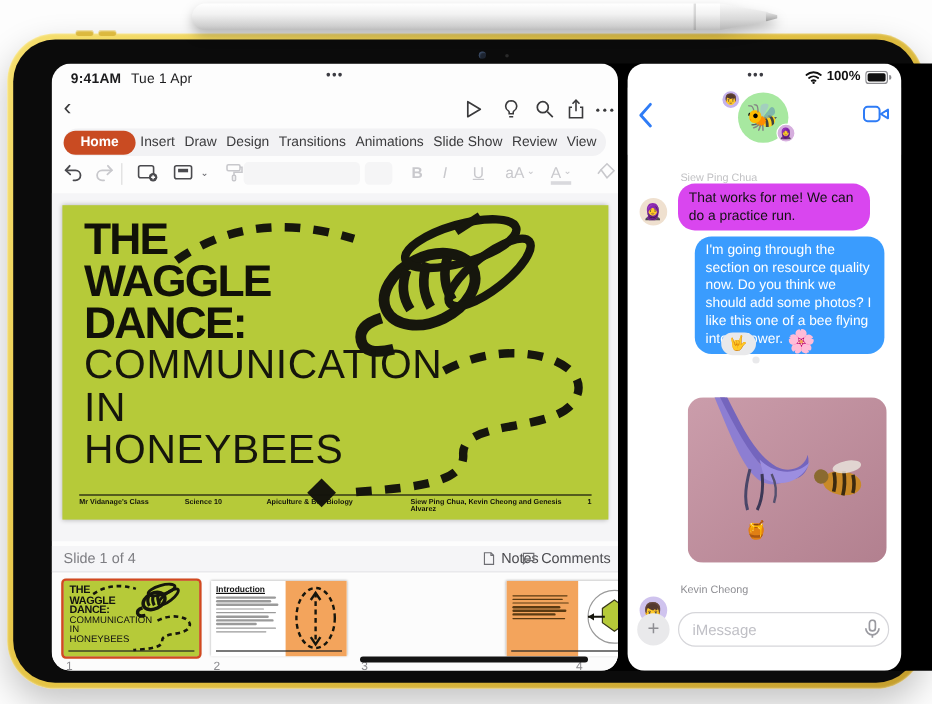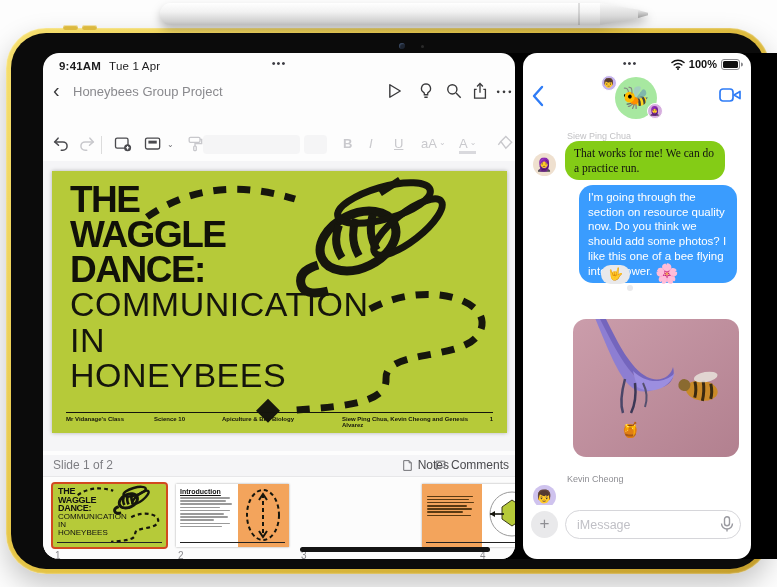--- a/index.html
+++ b/index.html
@@ -100,24 +100,24 @@
   .av-main { position:absolute; left:6px; top:2px; width:42px; height:42px; border-radius:50%; background:#a7e8a0;
     display:flex; align-items:center; justify-content:center; font-size:22px; }
   .av-mini { position:absolute; width:16px; height:16px; border-radius:50%; background:#c4b2ec; border:1.5px solid #fff;
     display:flex; align-items:center; justify-content:center; font-size:9px; }
   .av-mini.m1 { left:-8px; top:0px; }
   .av-mini.m2 { left:38px; top:28px; background:#d6aede; }
   .group-name { position:absolute; left:0; top:47px; width:100%; text-align:center; font-size:9.5px; font-weight:600; color:#111; }
   .group-name .fwd { color:#b5b5bb; font-weight:400; margin-left:2px; }
   .video-icon { position:absolute; right:10px; top:14px; width:22px; height:16px; }
 
-  .msg-scroll { position:absolute; left:0; top:76px; width:228px; height:376px; overflow:hidden; }
+  .msg-scroll { position:absolute; left:0; top:88px; width:228px; height:376px; overflow:hidden; }
   .sender-label { position:absolute; font-size:9px; color:#8e8e93; }
   .bubble { position:absolute; border-radius:14px; padding:5px 9px; font-size:11.5px; line-height:1.28; }
-  .b-gray { background:#84cc16; color:#111;font-family:Liberation Serif, serif; }
+  .b-gray { background:#d946ef; color:#111; }
   .b-blue { background:#3a9cfe; color:#fff; }
   .chat-avatar { position:absolute; width:23px; height:23px; border-radius:50%; display:flex; align-items:center; justify-content:center; font-size:13px; }
   .flower-emoji { font-size:19px; line-height:0; vertical-align:-5px; }
   .tapback { position:absolute; left:78px; top:136px; background:#e9e9eb; border-radius:12px; padding:2px 7px 3px; font-size:12px; }
   .tapback-dot { position:absolute; left:104px; top:156px; width:6px; height:6px; border-radius:50%; background:#e9e9eb; }
   .photo { position:absolute; left:50px; top:190px; width:166px; height:138px; border-radius:13px; overflow:hidden; }
   .photo svg { display:block; }
   .honey-emoji { position:absolute; left:48px; top:102px; font-size:15px; }
 
   .composer { position:absolute; left:0; top:456px; width:228px; height:34px; }
@@ -151,21 +151,20 @@
 
         <div class="pane-left">
 
           <div class="pp-status">
             <b>9:41AM</b><span>Tue 1 Apr</span>
           </div>
           <div class="pane-dots pp-dots">•••</div>
 
           <div class="pp-titlebar">
             <div class="pp-back">‹</div>
-            <div class="pp-title">Honeybees Group Project</div>
             <div class="tb-icon" style="left:341px">
               <svg viewBox="0 0 24 24">
                   <path d="M7 4.5 L19.5 12 L7 19.5 Z" fill="none" stroke="#3a3a3c" stroke-width="1.7" stroke-linejoin="round"></path>
                 </svg>
             </div>
             <div class="tb-icon" style="left:373px">
               <svg viewBox="0 0 24 24" fill="none" stroke="#3a3a3c" stroke-width="1.6">
                   <path d="M12 3.5a5.5 5.5 0 0 1 2.8 10.2c-.5.3-.8.9-.8 1.5v1.3h-4v-1.3c0-.6-.3-1.2-.8-1.5A5.5 5.5 0 0 1 12 3.5z"></path>
                   <path d="M10 19.5h4"></path>
                 </svg>
@@ -185,20 +184,31 @@
             </div>
             <div class="tb-icon" style="left:451px">
               <svg viewBox="0 0 24 24" fill="#3a3a3c">
                   <circle cx="5" cy="13" r="1.6"></circle>
                   <circle cx="12" cy="13" r="1.6"></circle>
                   <circle cx="19" cy="13" r="1.6"></circle>
                 </svg>
             </div>
           </div>
 
+          <div class="pp-ribbon">
+            <span class="tab active">Home</span>
+            <span class="tab">Insert</span>
+            <span class="tab">Draw</span>
+            <span class="tab">Design</span>
+            <span class="tab">Transitions</span>
+            <span class="tab">Animations</span>
+            <span class="tab">Slide Show</span>
+            <span class="tab">Review</span>
+            <span class="tab">View</span>
+          </div>
 
           <div class="pp-toolbar">
             <div class="tool" style="left:8px">
               <svg viewBox="0 0 24 24" fill="none" stroke="#4a4a4e" stroke-width="1.8" stroke-linecap="round">
                   <path d="M8.5 5 L4.5 9.5 l4.5 4"></path>
                   <path d="M4.8 9.5 h9.5 a5 5 0 0 1 0 10 h-2"></path>
                 </svg>
             </div>
             <div class="tool" style="left:34px">
               <svg viewBox="0 0 24 24" fill="none" stroke="#c8c8cc" stroke-width="1.8" stroke-linecap="round">
@@ -276,21 +286,21 @@
                 <span class="sf-1">Mr Vidanage's Class</span>
                 <span class="sf-2">Science 10</span>
                 <span class="sf-3">Apiculture &amp; Bee Biology</span>
                 <span class="sf-4">Siew Ping Chua, Kevin Cheong and Genesis Alvarez</span>
                 <span class="sf-5">1</span>
               </div>
             </div>
           </div>
 
           <div class="pp-statusline">
-            <span class="slide-count">Slide 1 of 2</span>
+            <span class="slide-count">Slide 1 of 4</span>
             <span class="sl-btn" style="right:66px">
               <svg viewBox="0 0 24 24" fill="none" stroke="#6e6e73" stroke-width="1.8">
                   <path d="M5 3h10l4 4v14H5z"></path>
                   <path d="M15 3v4h4"></path>
                 </svg>
               <span>Notes</span>
             </span>
             <span class="sl-btn" style="right:6px">
               <svg viewBox="0 0 24 24" fill="none" stroke="#6e6e73" stroke-width="1.8">
                   <path d="M4 4h16v11H10l-6 5z"></path>

